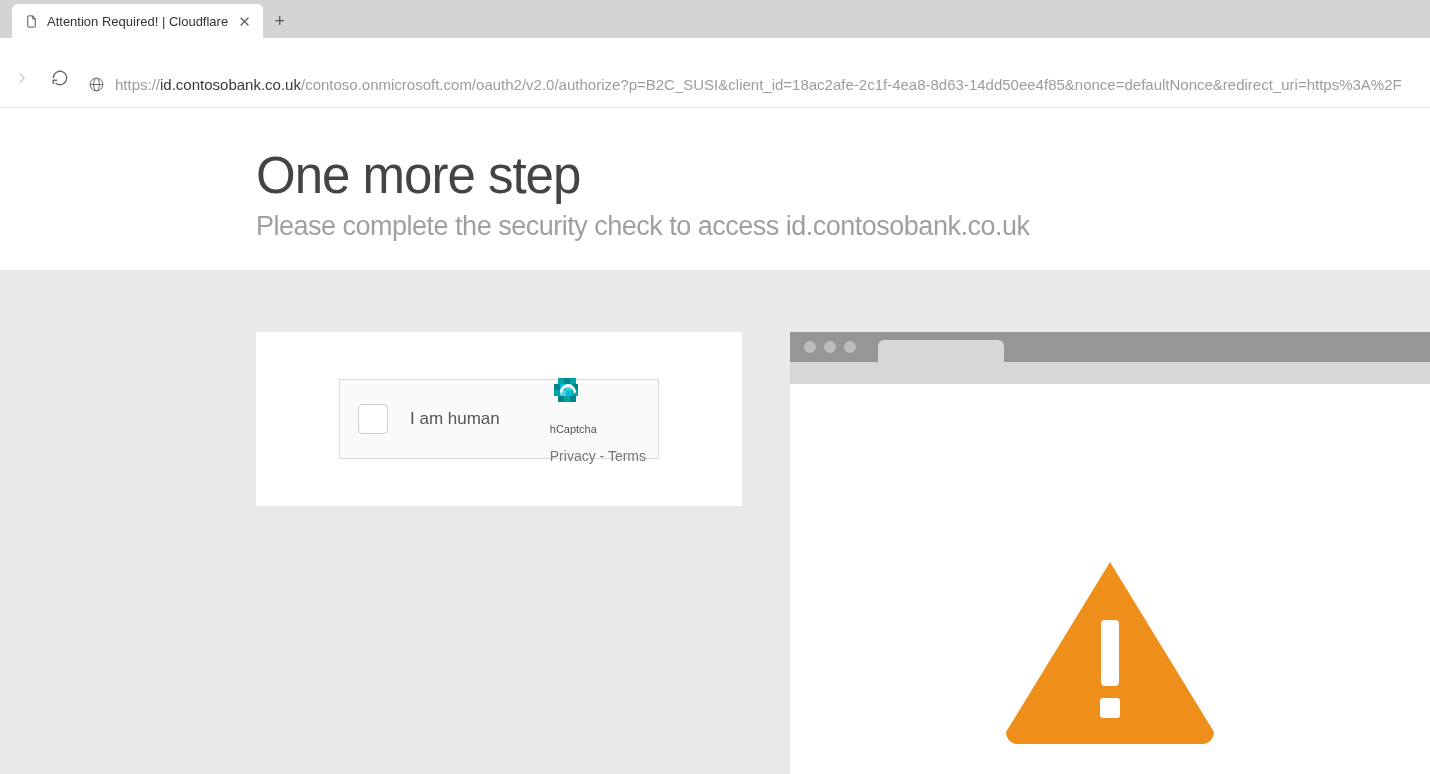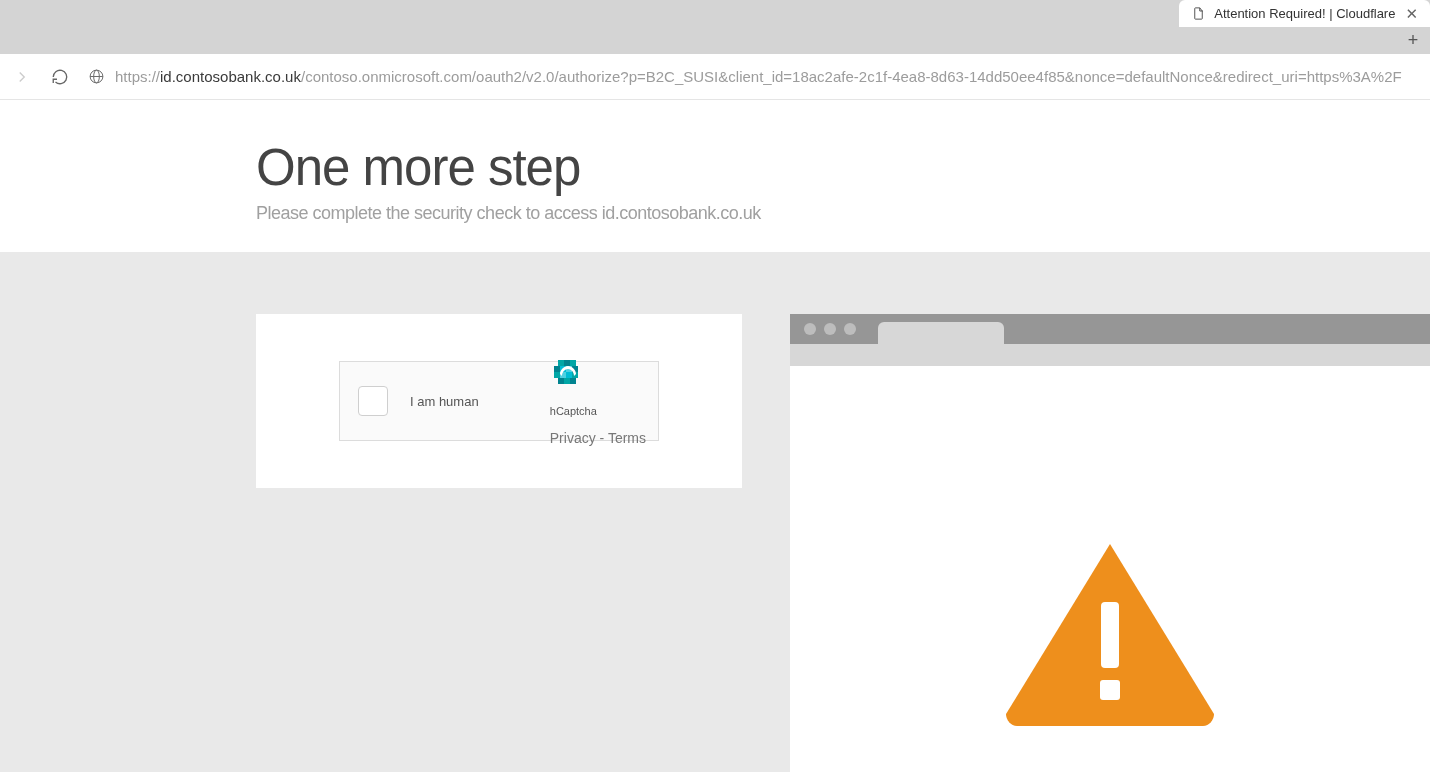--- a/index.html
+++ b/index.html
@@ -10,25 +10,24 @@
     body {
       font-family: -apple-system, BlinkMacSystemFont, "Segoe UI", Helvetica, Arial, sans-serif;
       background: #ffffff;
       width: 1430px;
       height: 774px;
       overflow: hidden;
     }
     
     .browser-tabs {
       background: #d4d4d4;
-      height: 54px;
+      height: 38px;
       display: flex;
       align-items: flex-end;
-      padding-left: 20px;
-      flex-direction: column;
+      padding-left: 12px;
     }
     .tab {
       background: #ffffff;
       height: 34px;
       display: flex;
       align-items: center;
       padding: 0 10px 0 12px;
       border-top-left-radius: 6px;
       border-top-right-radius: 6px;
       min-width: 236px;
@@ -61,24 +60,24 @@
       justify-content: center;
       color: #555;
       font-size: 18px;
       cursor: pointer;
     }
     
     .url-bar-row {
       background: #ffffff;
       height: 46px;
       display: flex;
-      align-items: center;
       padding: 0 6px;
       gap: 6px;
       border-bottom: 1px solid #e5e5e5;
+      margin-top: 24px;
     }
     .nav-btn {
       width: 32px;
       height: 32px;
       display: flex;
       align-items: center;
       justify-content: center;
       color: #666;
       cursor: pointer;
     }
@@ -119,21 +118,21 @@
       padding: 38px 0 28px 256px;
       background: #ffffff;
     }
     .page-title {
       font-size: 51px;
       font-weight: 300;
       color: #444;
       letter-spacing: -1px;
     }
     .page-subtitle {
-      font-size: 18px;
+      font-size: 27px;
       font-weight: 300;
       color: #a0a0a0;
       margin-top: 6px;
       letter-spacing: -0.5px;
     }
     
     .page-body {
       background: #e9e9e9;
       height: 520px;
       position: relative;
@@ -162,21 +161,21 @@
     }
     .hcaptcha-checkbox {
       width: 30px;
       height: 30px;
       border: 1px solid #cfcfcf;
       border-radius: 4px;
       background: #ffffff;
       cursor: pointer;
     }
     .hcaptcha-label {
-      font-size: 13px;
+      font-size: 17px;
       color: #555;
       margin-left: 22px;
       flex: 1;
     }
     .hcaptcha-brand {
       display: flex;
       flex-direction: column;
       align-items: flex-start;
       gap: 13px;
     }

